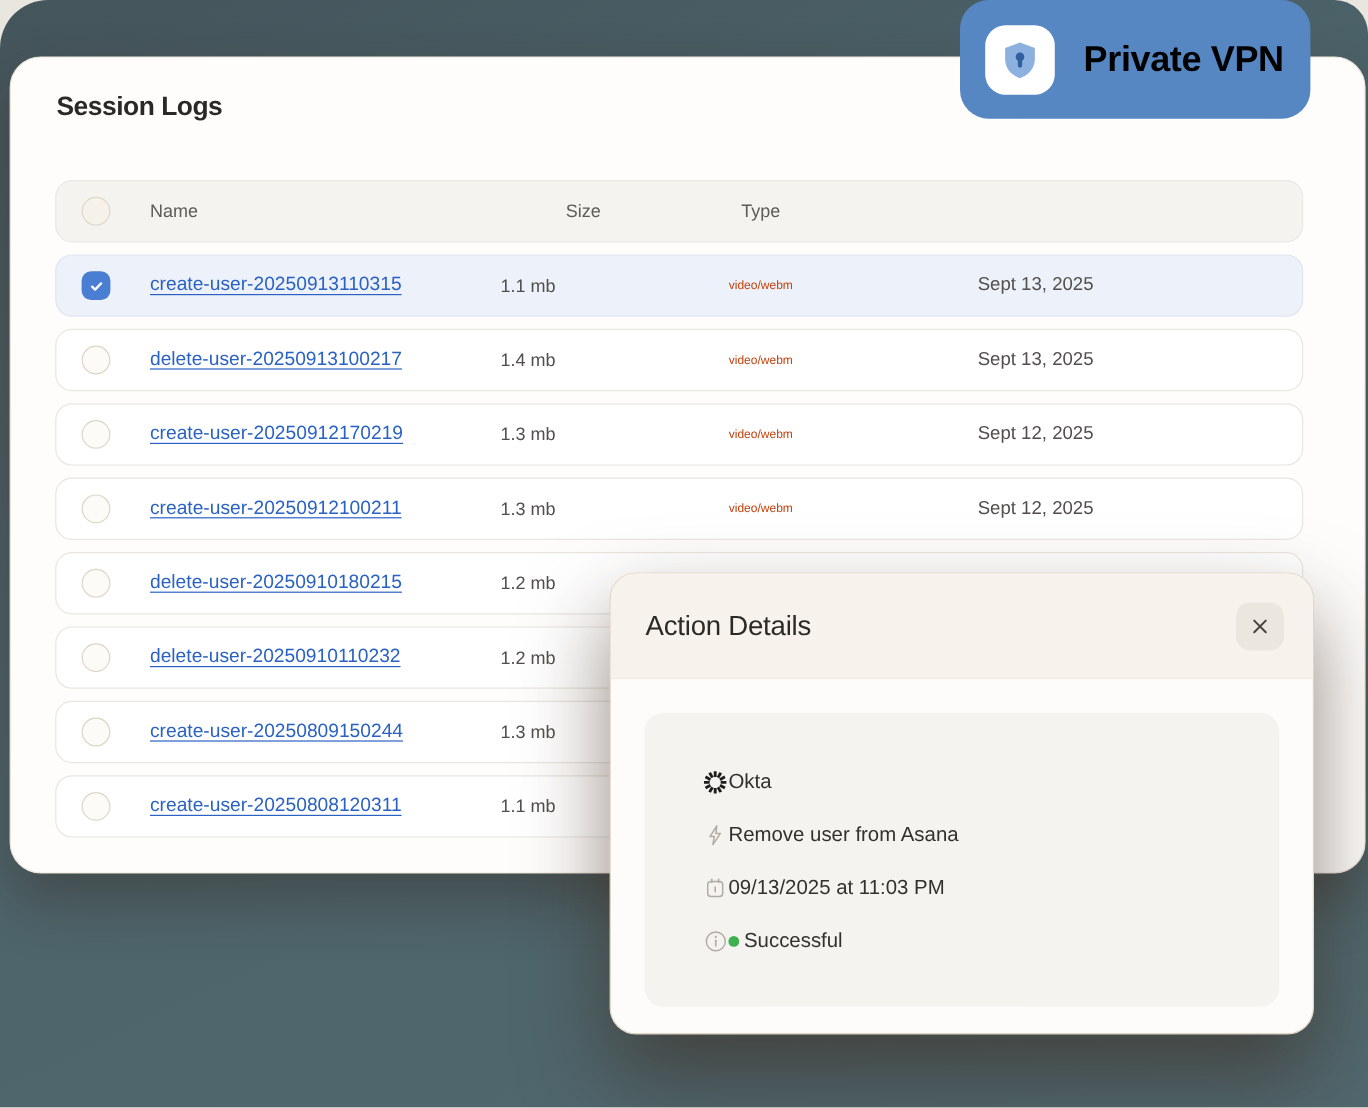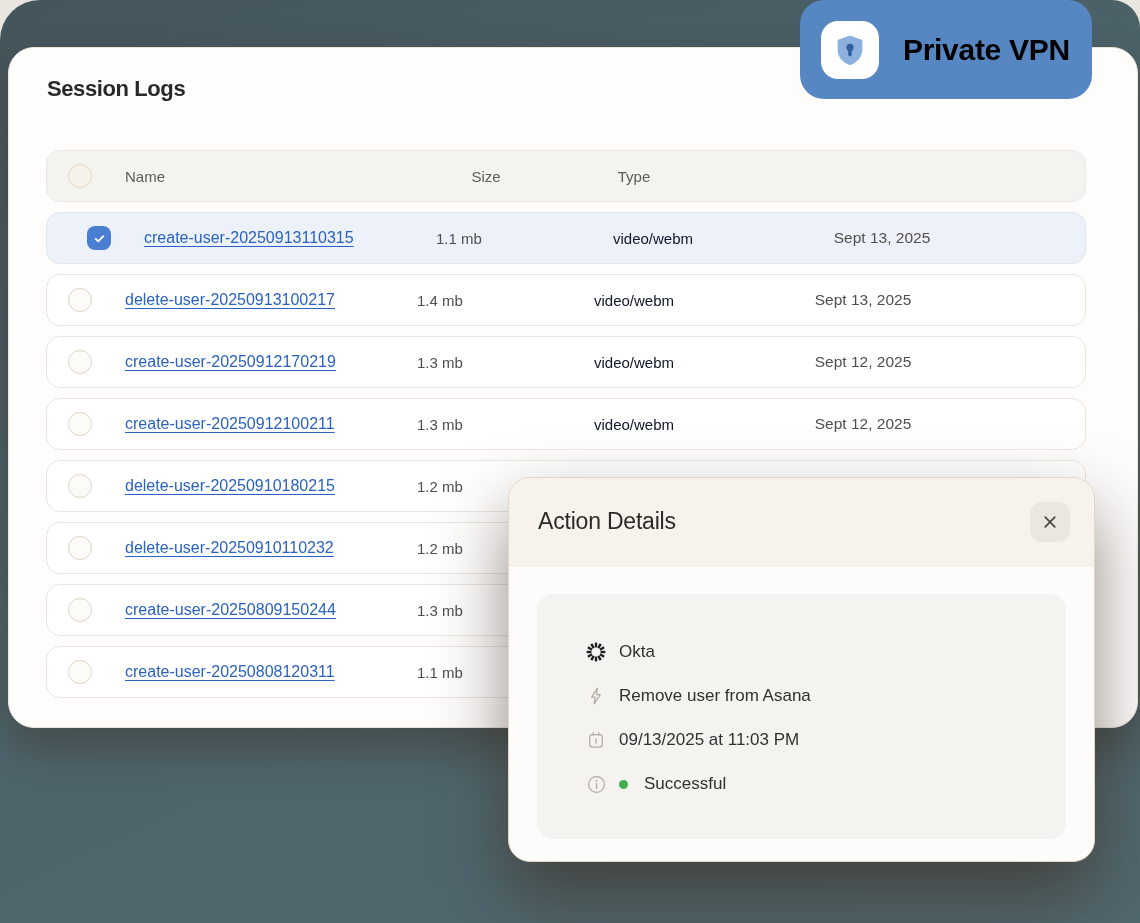--- a/index.html
+++ b/index.html
@@ -32,41 +32,41 @@
     align-items:center;height:52px;box-sizing:border-box;
     border-radius:14px;
   }
   .thead{
     background:#f4f3f0;border:1px solid #ebe8e2;
     color:#5d5c58;font-size:15px;
   }
   .row{
     background:#ffffff;border:1px solid #eae6df;margin-top:10px;
   }
-  .row.selected{background:#edf1f9;border-color:#dfe6f1;padding-left:19px;}
+  .row.selected{background:#edf1f9;border-color:#dfe6f1;}
   .cell-cb{display:flex;justify-content:center;}
   .checkbox{
     width:24px;height:24px;box-sizing:border-box;border-radius:50%;
     border:1.5px solid #ddd5c6;background:#fdfbf7;
     display:flex;align-items:center;justify-content:center;cursor:pointer;
   }
   .thead .checkbox{background:#f6f2ea;border-color:#e0d8c7;}
   .checkbox svg{display:none;width:15px;height:15px;}
   .checkbox.checked{
     background:#4a7ed2;border:none;border-radius:8px;
   }
   .checkbox.checked svg{display:block;}
   .cell-name{padding-left:12px;}
   .cell-name a{
     color:#2a62c4;font-size:16px;font-weight:500;
     text-decoration:underline;text-underline-offset:3px;
     text-decoration-thickness:1px;
   }
   .cell-size{padding-left:12px;font-size:15px;color:#504f4b;}
-  .cell-type{text-align:center;font-size:15px;color:#0f172a;}
+  .cell-type{text-align:center;font-size:10px;color:#c2410c;}
   .cell-created{text-align:center;font-size:15.5px;color:#514f4c;}
   .th-name{padding-left:12px;}
   .th-size{padding-left:12px;text-align:center;}
   .th-type{text-align:center;}
   .th-created{text-align:center;}
   
   .vpn-badge{
     position:absolute;left:800px;top:0;width:292px;height:99px;
     background:#5687c3;border-radius:24px;
     display:flex;align-items:center;gap:24px;padding-left:21px;box-sizing:border-box;
@@ -92,21 +92,21 @@
   .modal-title{font-size:23px;font-weight:400;color:#2b2a27;letter-spacing:-.2px;}
   .close-btn{
     width:40px;height:40px;border-radius:12px;background:#ece7de;border:none;
     display:flex;align-items:center;justify-content:center;cursor:pointer;
   }
   .detail-panel{
     margin:28px;height:245px;box-sizing:border-box;
     background:#f4f3f0;border-radius:16px;
     padding:36px 0 0 48px;
   }
-  .detail-item{display:flex;align-items:center;gap:12px;height:44px;}
+  .detail-item{display:flex;align-items:center;gap:0;height:44px;}
   .detail-item .d-icon{width:22px;height:22px;flex:0 0 auto;display:flex;align-items:center;justify-content:center;}
   .detail-text{font-size:17px;color:#32312e;}
   .status-dot{
     width:9px;height:9px;border-radius:50%;background:#3fb052;
     display:inline-block;margin-right:4px;flex:0 0 auto;
   }
 </style>
 </head>
 <body>
 

